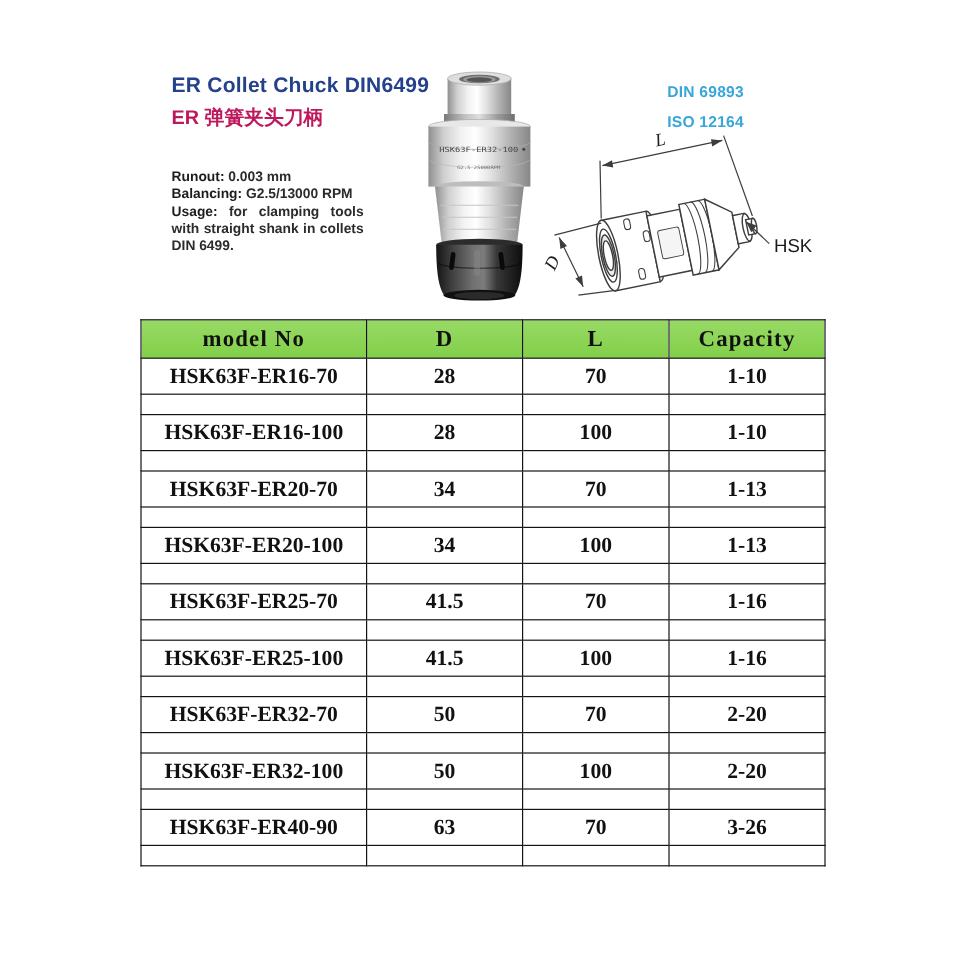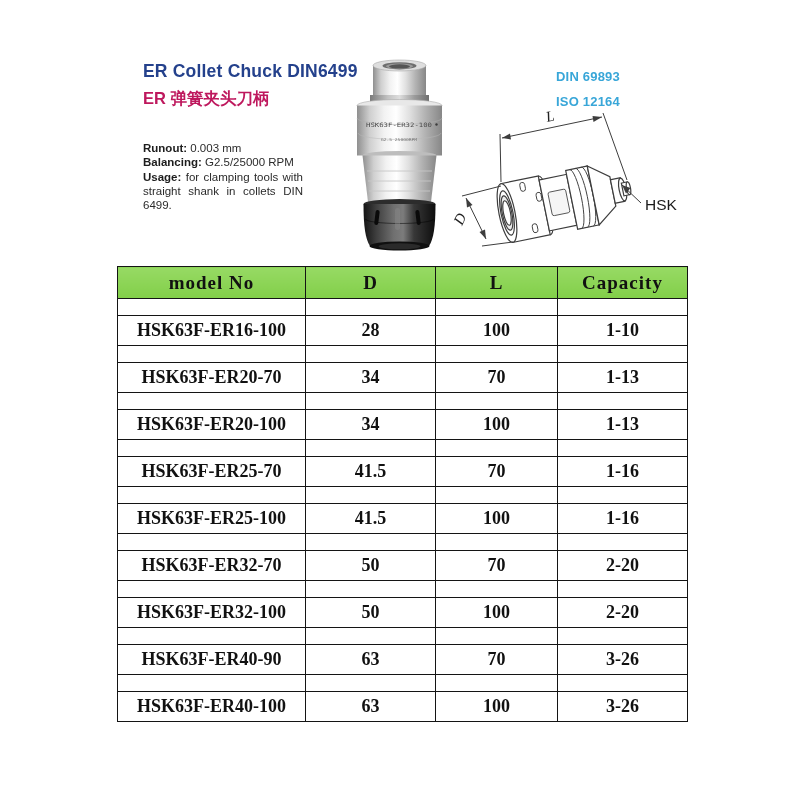--- a/index.html
+++ b/index.html
@@ -6,21 +6,21 @@
   html,body { background:#fff; }
   .page {
     position:relative; width:800px; height:800px; background:#ffffff;
     font-family:"Liberation Sans", sans-serif; overflow:hidden;
   }
   
   .title-block { position:absolute; left:143px; top:60px; }
   .title-en { font-size:17.5px; font-weight:bold; color:#24418c; line-height:23px; letter-spacing:.2px; }
   .title-zh { font-size:16.5px; font-weight:bold; color:#be185d; line-height:24px; margin-top:3px; }
   .specs { position:absolute; left:143px; top:141px; width:160px; color:#2b2b2b;
-           font-size:11.5px; line-height:14.3px; text-align:justify; }
+           font-size:11.5px; line-height:14.3px; text-align:justify;font-weight:bold; }
   .specs b { color:#1d1d1d; }
   .standards { position:absolute; left:556px; top:64px; color:#38a6d8;
                font-size:13px; font-weight:600; line-height:25px; letter-spacing:.2px; }
   
   .photo { position:absolute; left:344px; top:58px; width:104px; height:196px; }
   .drawing { position:absolute; left:452px; top:106px; width:238px; height:152px; }
   
   .spec-table { position:absolute; left:117px; top:266px; width:570px;
                 border-collapse:collapse; table-layout:fixed;
                 font-family:Liberation Serif, serif; }
@@ -41,21 +41,21 @@
 
 <div class="page">
 
   <div class="title-block">
     <div class="title-en">ER Collet Chuck DIN6499</div>
     <div class="title-zh">ER 弹簧夹头刀柄</div>
   </div>
 
   <div class="specs">
     <div><b>Runout:</b><span> 0.003 mm</span></div>
-    <div><b>Balancing:</b><span> G2.5/25000 RPM</span></div>
+    <div><b>Balancing:</b><span> G2.5/13000 RPM</span></div>
     <div><b>Usage:</b><span> for clamping tools with straight shank in collets DIN 6499.</span></div>
   </div>
 
   <div class="standards">
     <div>DIN 69893</div>
     <div>ISO 12164</div>
   </div>
 
   <svg class="photo" viewBox="0 0 104 196">
     <defs>
@@ -172,20 +172,26 @@
         <col style="width:130px">
       </colgroup>
     <tbody>
         <tr>
       <th>model No</th>
       <th>D</th>
       <th>L</th>
       <th>Capacity</th>
     </tr>
     <tr>
+      <td class="data">HSK63F-ER16-70</td>
+      <td class="data">28</td>
+      <td class="data">70</td>
+      <td class="data">1-10</td>
+    </tr>
+    <tr>
           <td class="spacer"></td>
           <td class="spacer"></td>
           <td class="spacer"></td>
           <td class="spacer"></td>
         </tr>
     <tr>
       <td class="data">HSK63F-ER16-100</td>
       <td class="data">28</td>
       <td class="data">100</td>
       <td class="data">1-10</td>
@@ -273,22 +279,16 @@
       <td class="data">63</td>
       <td class="data">70</td>
       <td class="data">3-26</td>
     </tr>
     <tr>
           <td class="spacer"></td>
           <td class="spacer"></td>
           <td class="spacer"></td>
           <td class="spacer"></td>
         </tr>
-    <tr>
-      <td class="data">HSK63F-ER40-100</td>
-      <td class="data">63</td>
-      <td class="data">100</td>
-      <td class="data">3-26</td>
-    </tr>
   </tbody>
     </table>
 
 </div>
 
 </body></html>

